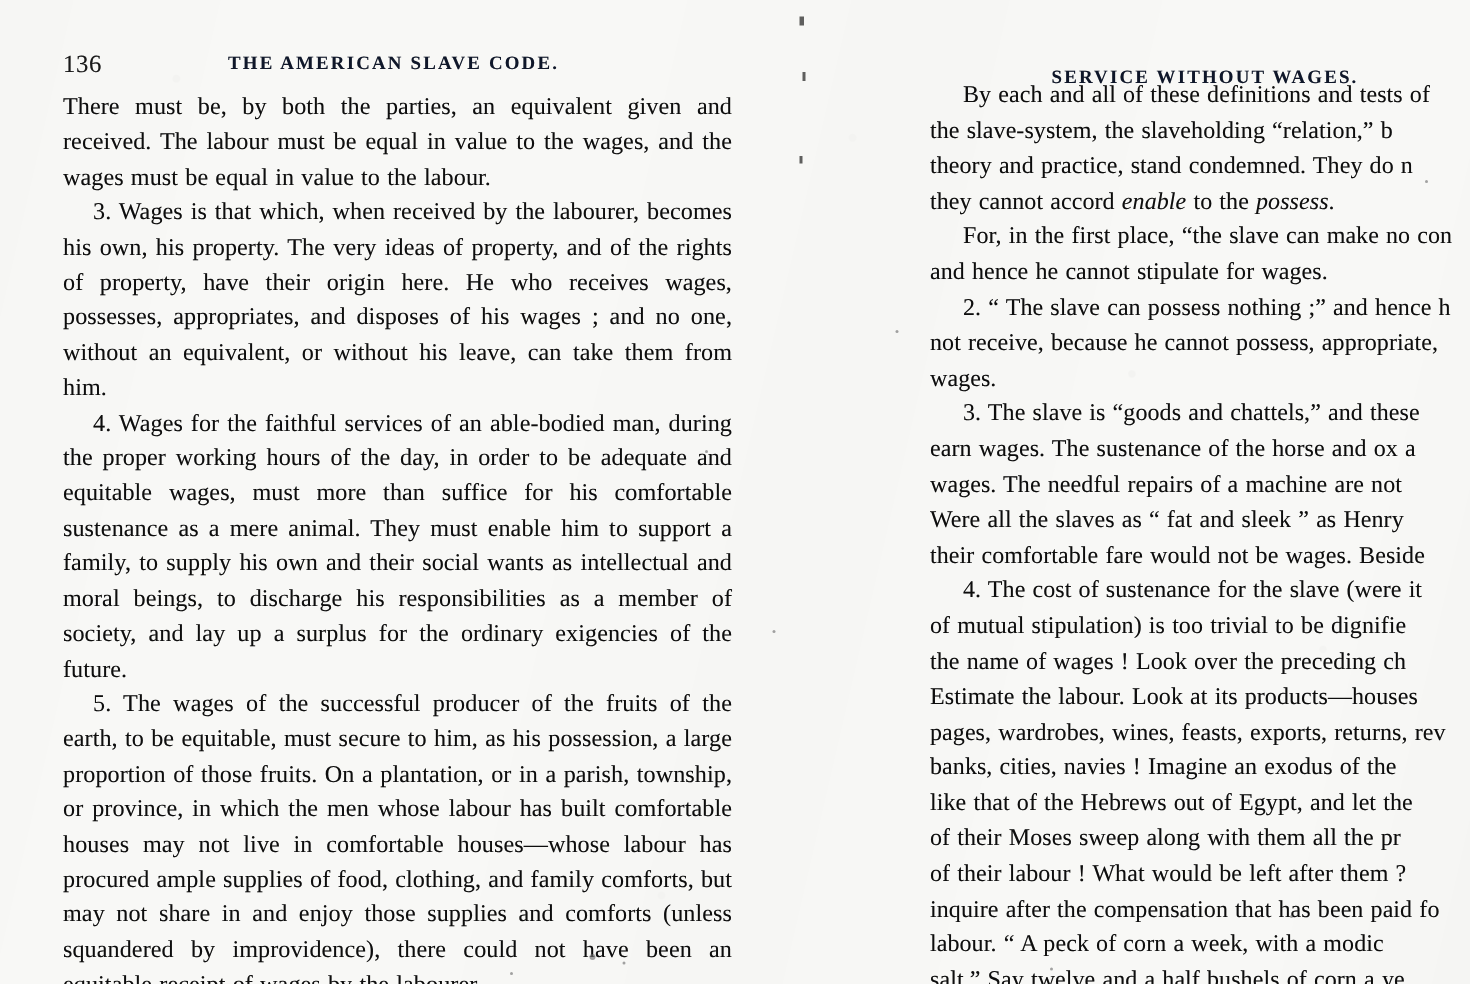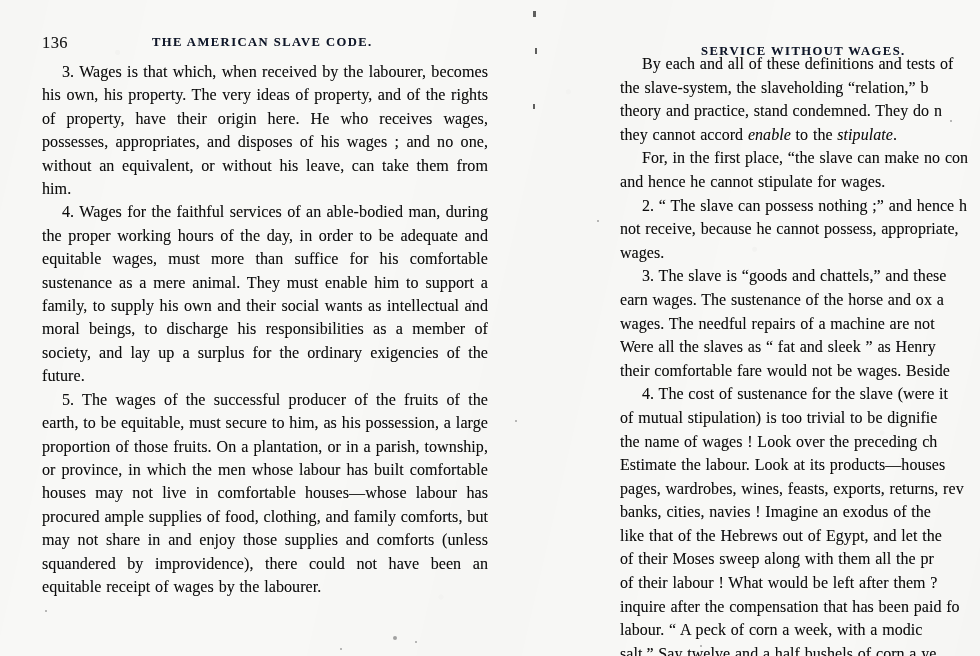--- a/index.html
+++ b/index.html
@@ -113,30 +113,31 @@
 
 <div id="page">
 
   <div class="folio">136</div>
 
   <div class="runhead left">THE AMERICAN SLAVE CODE.</div>
 
   <div class="runhead right">SERVICE WITHOUT WAGES.</div>
 
   <div class="col left">
+    <p>There must be, by both the parties, an equivalent given and received. The labour must be equal in value to the wages, and the wages must be equal in value to the labour.</p>
     <p class="indent">3. Wages is that which, when received by the labourer, becomes his own, his property. The very ideas of property, and of the rights of property, have their origin here. He who receives wages, possesses, appropriates, and disposes of his wages ; and no one, without an equivalent, or without his leave, can take them from him.</p>
     <p class="indent">4. Wages for the faithful services of an able-bodied man, during the proper working hours of the day, in order to be adequate and equitable wages, must more than suffice for his comfortable sustenance as a mere animal. They must enable him to support a family, to supply his own and their social wants as intellectual and moral beings, to discharge his responsibilities as a member of society, and lay up a surplus for the ordinary exigencies of the future.</p>
     <p class="indent">5. The wages of the successful producer of the fruits of the earth, to be equitable, must secure to him, as his possession, a large proportion of those fruits. On a plantation, or in a parish, township, or province, in which the men whose labour has built comfortable houses may not live in comfortable houses—whose labour has procured ample supplies of food, clothing, and family comforts, but may not share in and enjoy those supplies and comforts (unless squandered by improvidence), there could not have been an equitable receipt of wages by the labourer.</p>
   </div>
 
   <div class="col right" id="right-col">
       <p class="indent">By each and all of these definitions and tests of</p>
       <p>the slave-system, the slaveholding “relation,” b</p>
       <p>theory and practice, stand condemned.    They do n</p>
-      <p>they cannot accord <em>enable</em> to the <em>stipulate</em>.</p>
+      <p>they cannot accord <em>enable</em> to the <em>possess</em>.</p>
       <p class="indent">For, in the first place, “the slave can make no con</p>
       <p>and hence he cannot stipulate for wages.</p>
       <p class="indent">2. “ The slave can possess nothing ;” and hence h</p>
       <p>not receive, because he cannot possess, appropriate,</p>
       <p>wages.</p>
       <p class="indent">3.    The slave is “goods and chattels,” and these</p>
       <p>earn wages.    The sustenance of the horse and ox a</p>
       <p>wages.    The needful repairs of a machine are not</p>
       <p>Were all the slaves as “ fat and sleek ” as Henry</p>
       <p>their comfortable fare would not be wages.    Beside</p>

